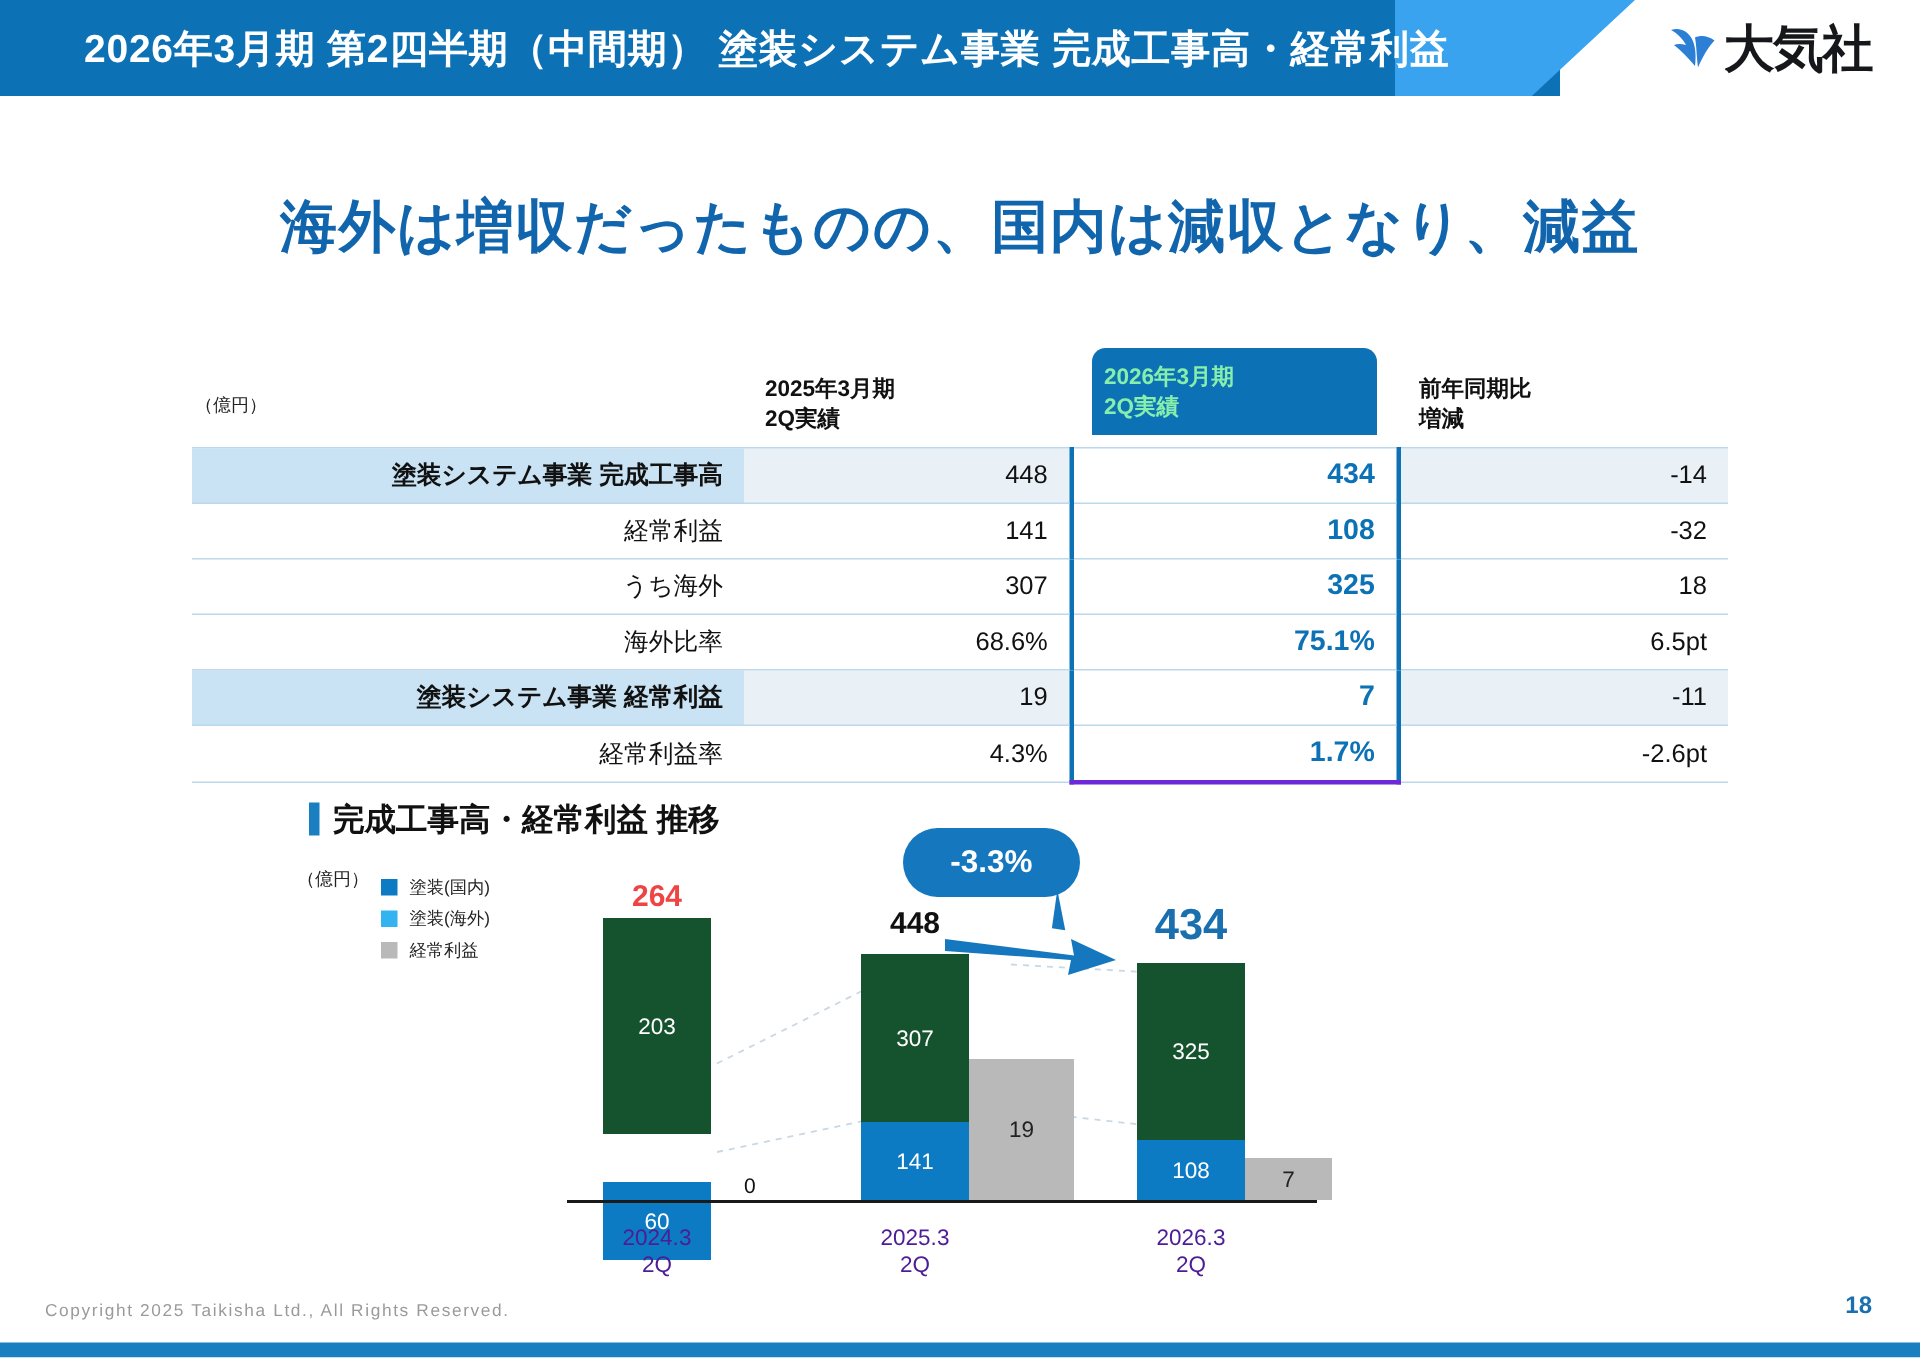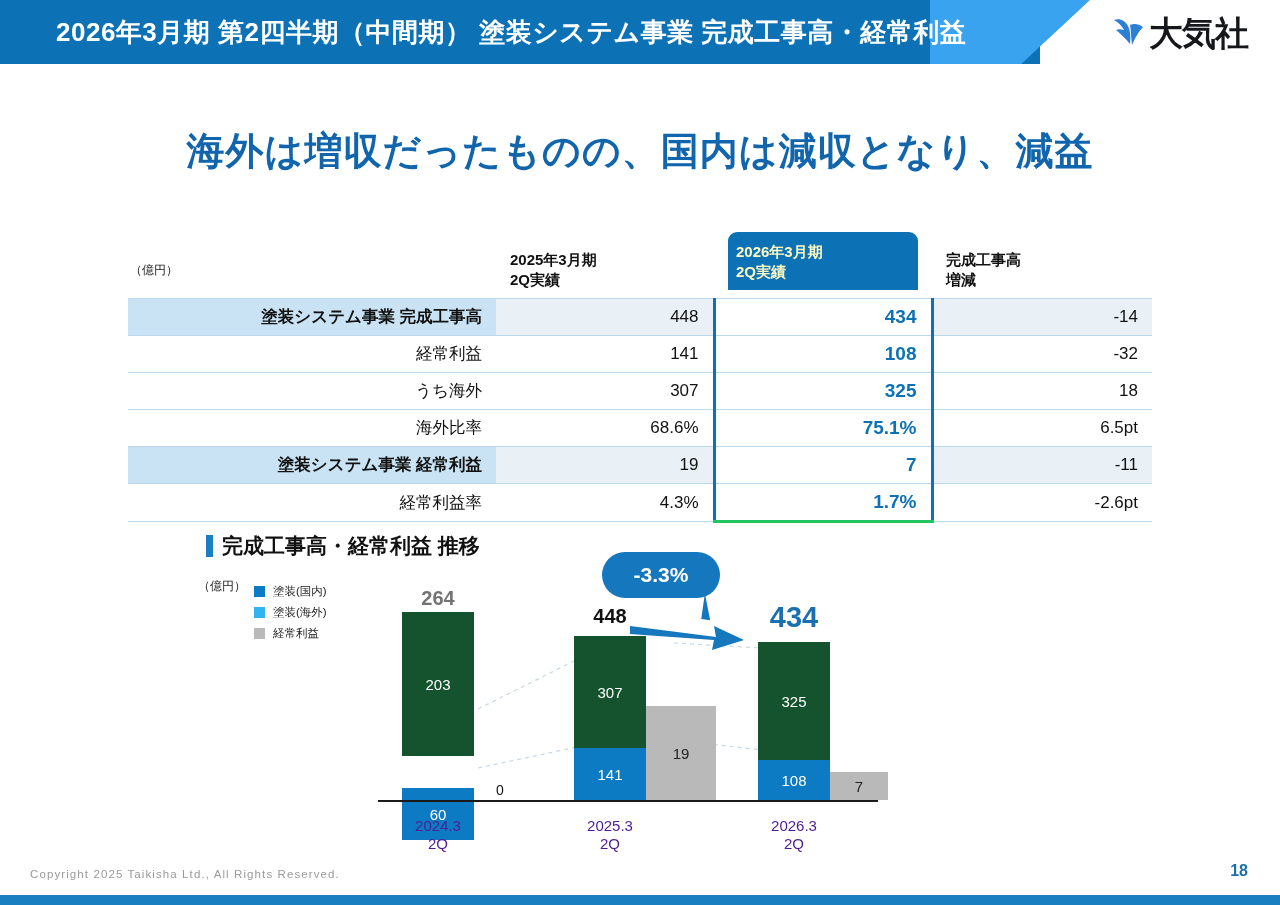--- a/index.html
+++ b/index.html
@@ -32,36 +32,36 @@
   .unit-note{position:absolute;left:2px;top:34px;font-size:12px;color:#222;}
   table.fin{border-collapse:collapse;width:1024px;table-layout:fixed;}
   table.fin col.c-label{width:368px;}
   table.fin col.c-v{width:218px;}
   table.fin col.c-h{width:218px;}
   table.fin col.c-d{width:220px;}
 
   table.fin thead th{height:62px;vertical-align:bottom;padding:0 14px 8px 14px;
                      font-size:15px;font-weight:bold;color:#111;text-align:left;border:none;}
   table.fin thead th.lbl{text-align:left;font-weight:normal;}
-  .hl-head{background:#0d72b5;color:#fef9c3;border-radius:9px 9px 0 0;
+  .hl-head{background:#0d72b5;color:#86efac;border-radius:9px 9px 0 0;
            padding:10px 8px 8px 8px;margin:0;line-height:1.35;}
   .head-2line{line-height:1.35;}
 
   table.fin tbody td{height:36px;font-size:17px;color:#111;
       border-top:1px solid #bcd8ea;border-bottom:1px solid #bcd8ea;
       padding:0 14px;background:#ffffff;}
   table.fin tbody td.label{text-align:right;font-size:16.5px;}
   table.fin tbody td.num{text-align:right;}
   table.fin tbody tr.total td.label{background:#c9e3f4;font-weight:bold;}
   table.fin tbody tr.total td.num{background:#e9f1f7;}
   table.fin tbody td.indent{padding-left:40px;}
   table.fin tbody td.hl{color:#0d72b5;font-weight:bold;font-size:19px;
                         border-left:3px solid #0d72b5;border-right:3px solid #0d72b5;background:#ffffff;}
   table.fin tbody tr.total td.hl{background:#ffffff;}
-  table.fin tbody tr:last-child td.hl{border-bottom:3px solid #22c55e;border-radius:0 0 9px 9px;}
+  table.fin tbody tr:last-child td.hl{border-bottom:3px solid #6d28d9;border-radius:0 0 9px 9px;}
 
   
   .chart-section{position:absolute;left:128px;top:524px;width:1024px;height:350px;}
   .sec-title{position:absolute;left:78px;top:8px;font-size:21px;font-weight:bold;color:#111;
              display:flex;align-items:center;gap:9px;}
   .sec-bar{display:inline-block;width:7px;height:22px;background:#1a7fc1;}
   .chart-unit{position:absolute;left:70px;top:54px;font-size:12px;color:#222;}
   .legend{position:absolute;left:126px;top:57px;}
   .legend-row{display:flex;align-items:center;gap:8px;height:20px;margin-bottom:1px;}
   .legend-sw{width:11px;height:11px;display:inline-block;}
@@ -132,21 +132,21 @@
           </div>
         </th>
         <th>
           <div class="hl-head">
             <span>2026年3月期</span><br>
             <span>2Q実績</span>
           </div>
         </th>
         <th>
           <div class="head-2line">
-            <span>完成工事高</span><br>
+            <span>前年同期比</span><br>
             <span>増減</span>
           </div>
         </th>
       </tr>
     </thead>
     <tbody>
       <tr class="total">
         <td class="label">塗装システム事業  完成工事高</td>
         <td class="num">448</td>
         <td class="num hl">434</td>
@@ -219,21 +219,21 @@
 
     <div class="bubble">
       <span>-3.3%</span>
     </div>
     <div class="bubble-tail"></div>
 
     <svg class="arrow-svg" width="120" height="34" viewBox="0 0 120 34">
       <path d="M2 6 L88 17 L86 6 L116 20 L84 30 L86 20 L2 14 Z" fill="#1577be"></path>
     </svg>
 
-    <div class="bar-total" style="left:24px;bottom:246px;width:72px;font-size:20px;color:#737373;">264</div>
+    <div class="bar-total" style="left:24px;bottom:246px;width:72px;font-size:20px;color:#ef4444;">264</div>
     <div class="bar" style="left:24px;width:72px;height:188px;">
       <div class="seg ovs" style="height:144px;">203</div>
       <div class="seg dom" style="height:52px;margin-top:32px;">60</div>
     </div>
     <div class="zero-lb" style="left:118px;">0</div>
     <div class="xlabel" style="left:12px;width:96px;">
       <span>2024.3</span><br>
       <span>2Q</span>
     </div>
 

